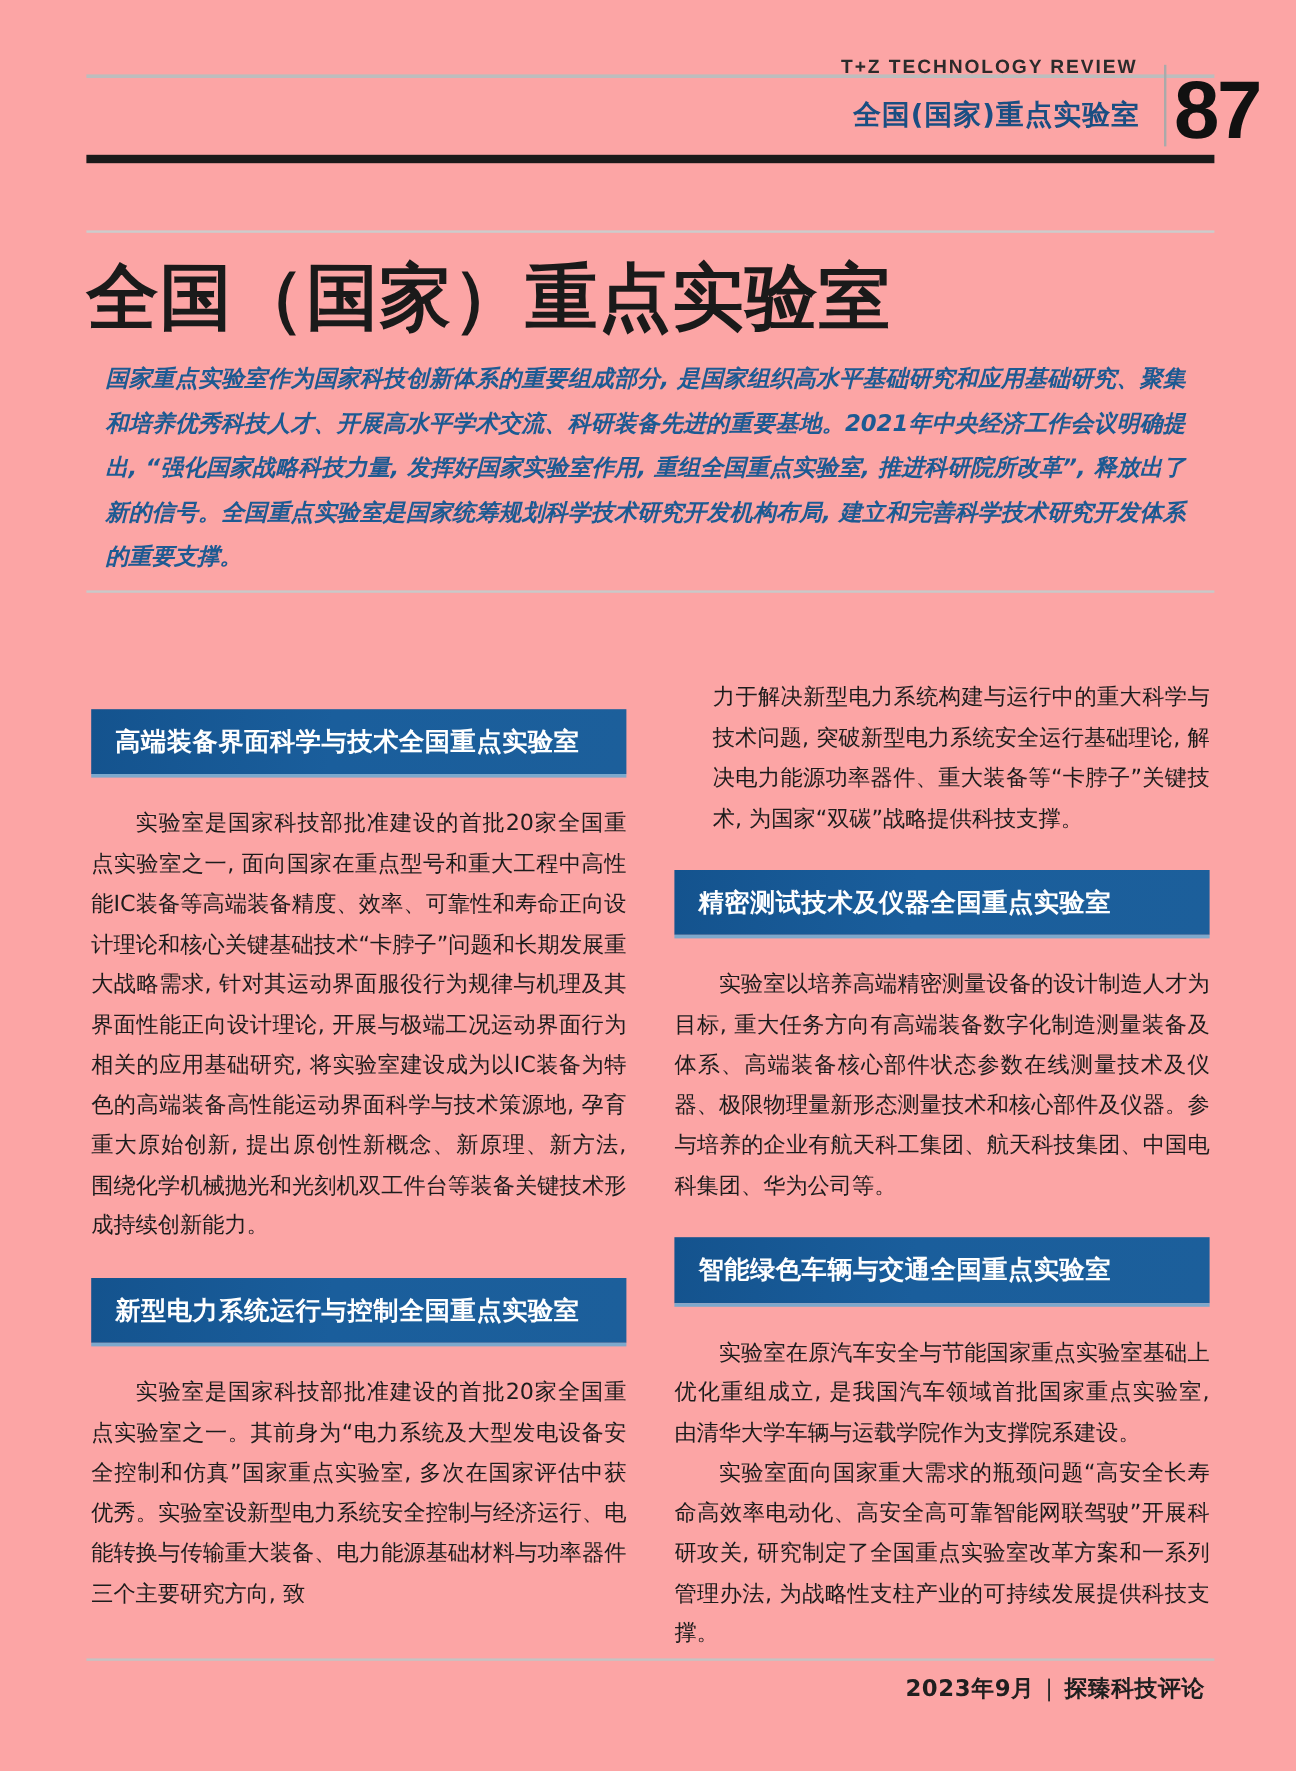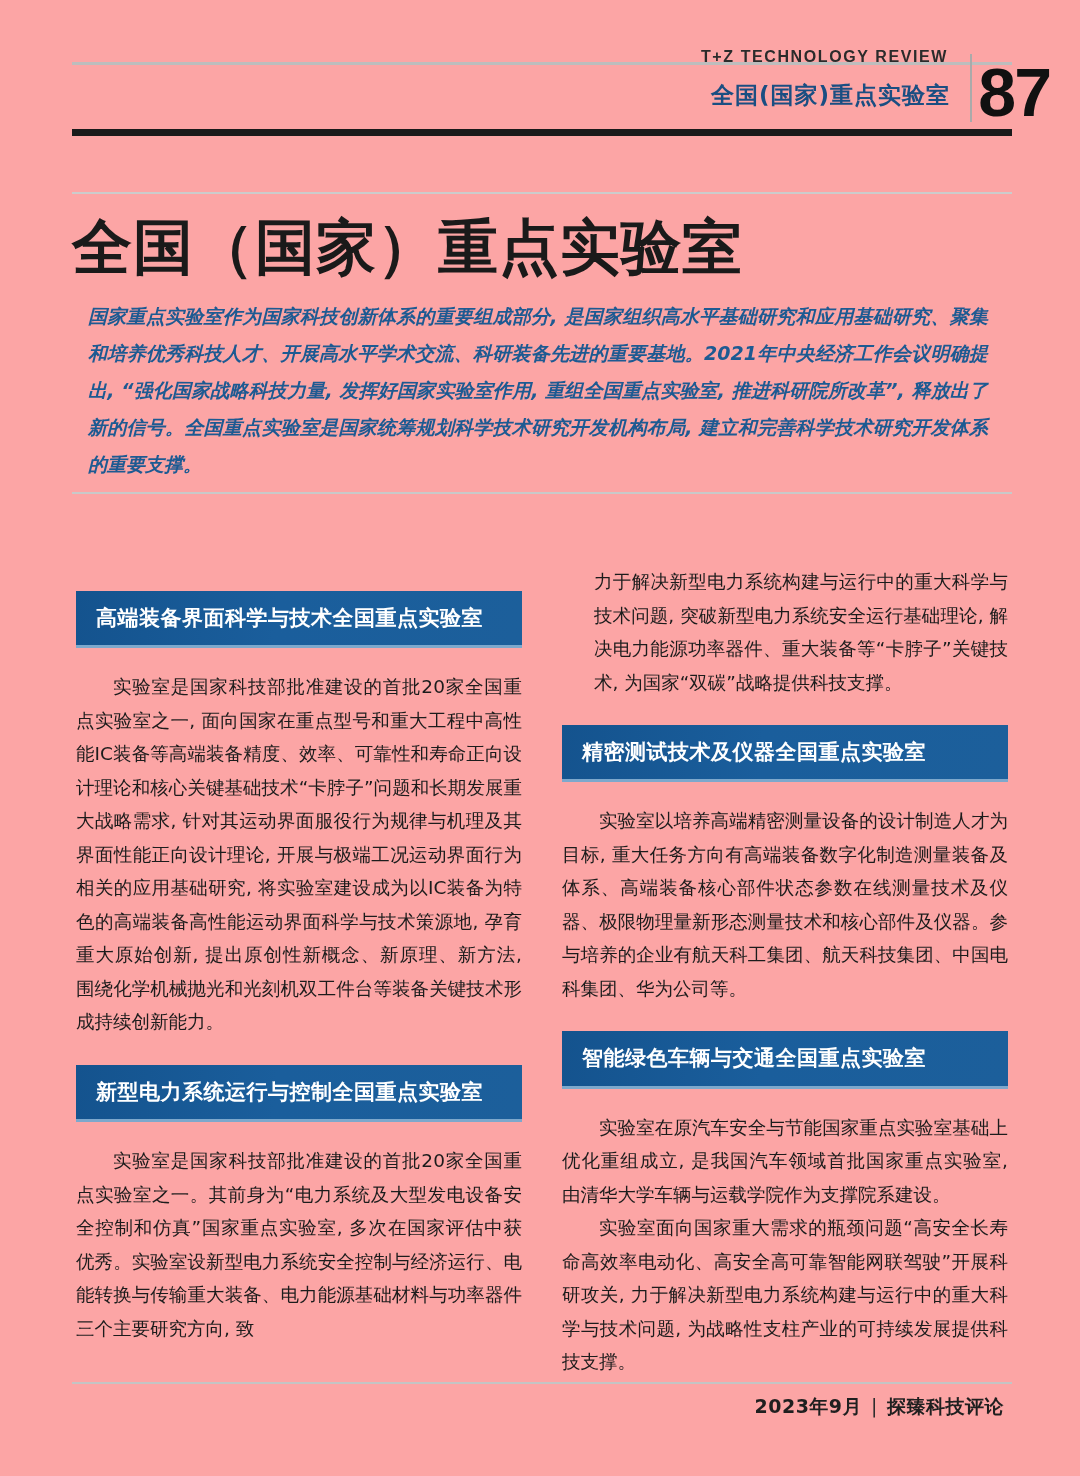--- a/index.html
+++ b/index.html
@@ -215,21 +215,21 @@
         <p class="body">实验室是国家科技部批准建设的首批20家全国重点实验室之一, 面向国家在重点型号和重大工程中高性能IC装备等高端装备精度、效率、可靠性和寿命正向设计理论和核心关键基础技术“卡脖子”问题和长期发展重大战略需求, 针对其运动界面服役行为规律与机理及其界面性能正向设计理论, 开展与极端工况运动界面行为相关的应用基础研究, 将实验室建设成为以IC装备为特色的高端装备高性能运动界面科学与技术策源地, 孕育重大原始创新, 提出原创性新概念、新原理、新方法, 围绕化学机械抛光和光刻机双工件台等装备关键技术形成持续创新能力。</p>
         <div class="sec-header">新型电力系统运行与控制全国重点实验室</div>
         <p class="body">实验室是国家科技部批准建设的首批20家全国重点实验室之一。其前身为“电力系统及大型发电设备安全控制和仿真”国家重点实验室, 多次在国家评估中获优秀。实验室设新型电力系统安全控制与经济运行、电能转换与传输重大装备、电力能源基础材料与功率器件三个主要研究方向, 致</p>
       </div>
     <div class="col" id="col-right">
         <p class="body cont">力于解决新型电力系统构建与运行中的重大科学与技术问题, 突破新型电力系统安全运行基础理论, 解决电力能源功率器件、重大装备等“卡脖子”关键技术, 为国家“双碳”战略提供科技支撑。</p>
         <div class="sec-header">精密测试技术及仪器全国重点实验室</div>
         <p class="body">实验室以培养高端精密测量设备的设计制造人才为目标, 重大任务方向有高端装备数字化制造测量装备及体系、高端装备核心部件状态参数在线测量技术及仪器、极限物理量新形态测量技术和核心部件及仪器。参与培养的企业有航天科工集团、航天科技集团、中国电科集团、华为公司等。</p>
         <div class="sec-header">智能绿色车辆与交通全国重点实验室</div>
         <p class="body">实验室在原汽车安全与节能国家重点实验室基础上优化重组成立, 是我国汽车领域首批国家重点实验室, 由清华大学车辆与运载学院作为支撑院系建设。</p>
-        <p class="body">实验室面向国家重大需求的瓶颈问题“高安全长寿命高效率电动化、高安全高可靠智能网联驾驶”开展科研攻关, 力于解决新型电力系统构建与运行中的重大科学与技术问题, 为战略性支柱产业的可持续发展提供科技支撑。</p>
+        <p class="body">实验室面向国家重大需求的瓶颈问题“高安全长寿命高效率电动化、高安全高可靠智能网联驾驶”开展科研攻关, 研究制定了全国重点实验室改革方案和一系列管理办法, 为战略性支柱产业的可持续发展提供科技支撑。</p>
       </div>
   </div>
 
   <div class="footer-rule"></div>
   <div class="footer">
     <span>2023年9月</span><span class="sep">|</span><span>探臻科技评论</span>
   </div>
 
 </div>
 

